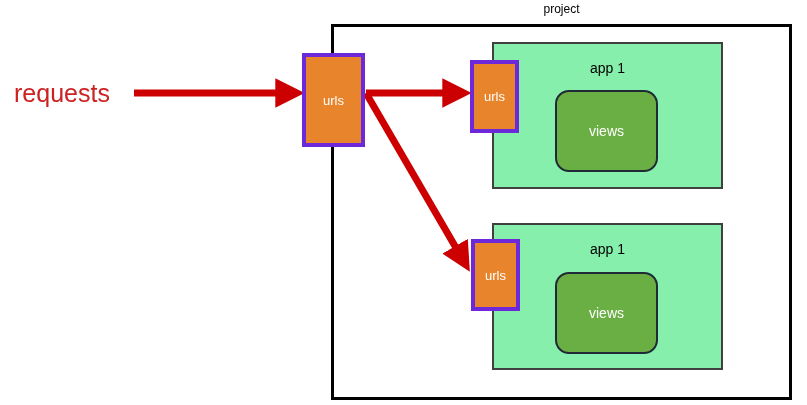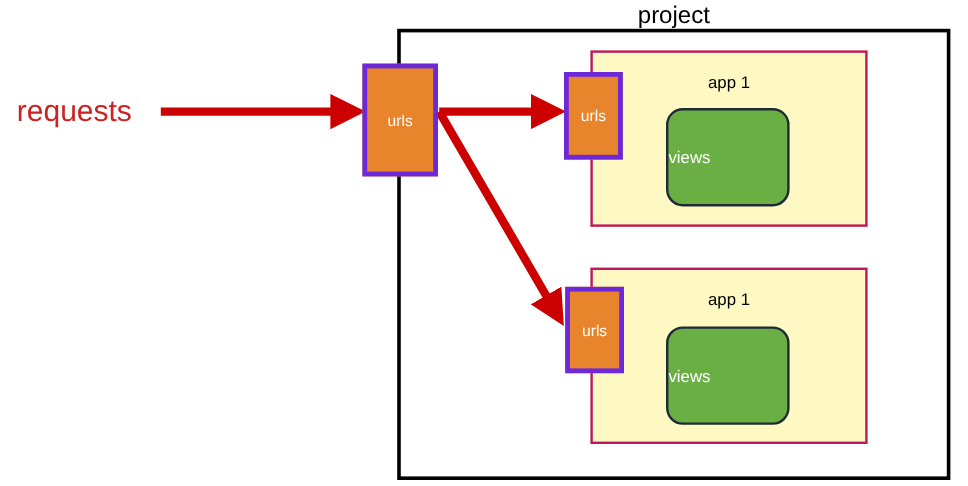--- a/index.html
+++ b/index.html
@@ -38,30 +38,30 @@
     background: transparent;
     box-sizing: border-box;
     z-index: 2;
   }
   .project-label {
     position: absolute;
     left: 331px;
     top: 2px;
     width: 461px;
     text-align: center;
-    font-size: 20px;
+    font-size: 12px;
     color: #000000;
     z-index: 3;
     white-space: nowrap;
   }
   
   .app-box {
     position: absolute;
-    background: #fef9c3;
-    border: 2px solid #be185d;
+    background: #86efac;
+    border: 2px solid #404040;
     box-sizing: border-box;
     z-index: 6;
   }
   #app-box-1 { left: 492px; top: 42px;  width: 231px; height: 147px; }
   #app-box-2 { left: 492px; top: 223px; width: 231px; height: 147px; }
   .app-label {
     position: absolute;
     width: 100%;
     text-align: center;
     top: 16px;
@@ -72,21 +72,21 @@
   
   .views-box {
     position: absolute;
     background: #6AAF44;
     border: 2px solid #1F2A36;
     border-radius: 14px;
     box-sizing: border-box;
     z-index: 7;
     display: flex;
     align-items: center;
-    justify-content: flex-start;
+    justify-content: center;
   }
   #views-box-1 { left: 555px; top: 90px;  width: 103px; height: 82px; }
   #views-box-2 { left: 555px; top: 272px; width: 103px; height: 82px; }
   .views-label {
     font-size: 14px;
     color: #ffffff;
     white-space: nowrap;
   }
   
   .urls-box {

